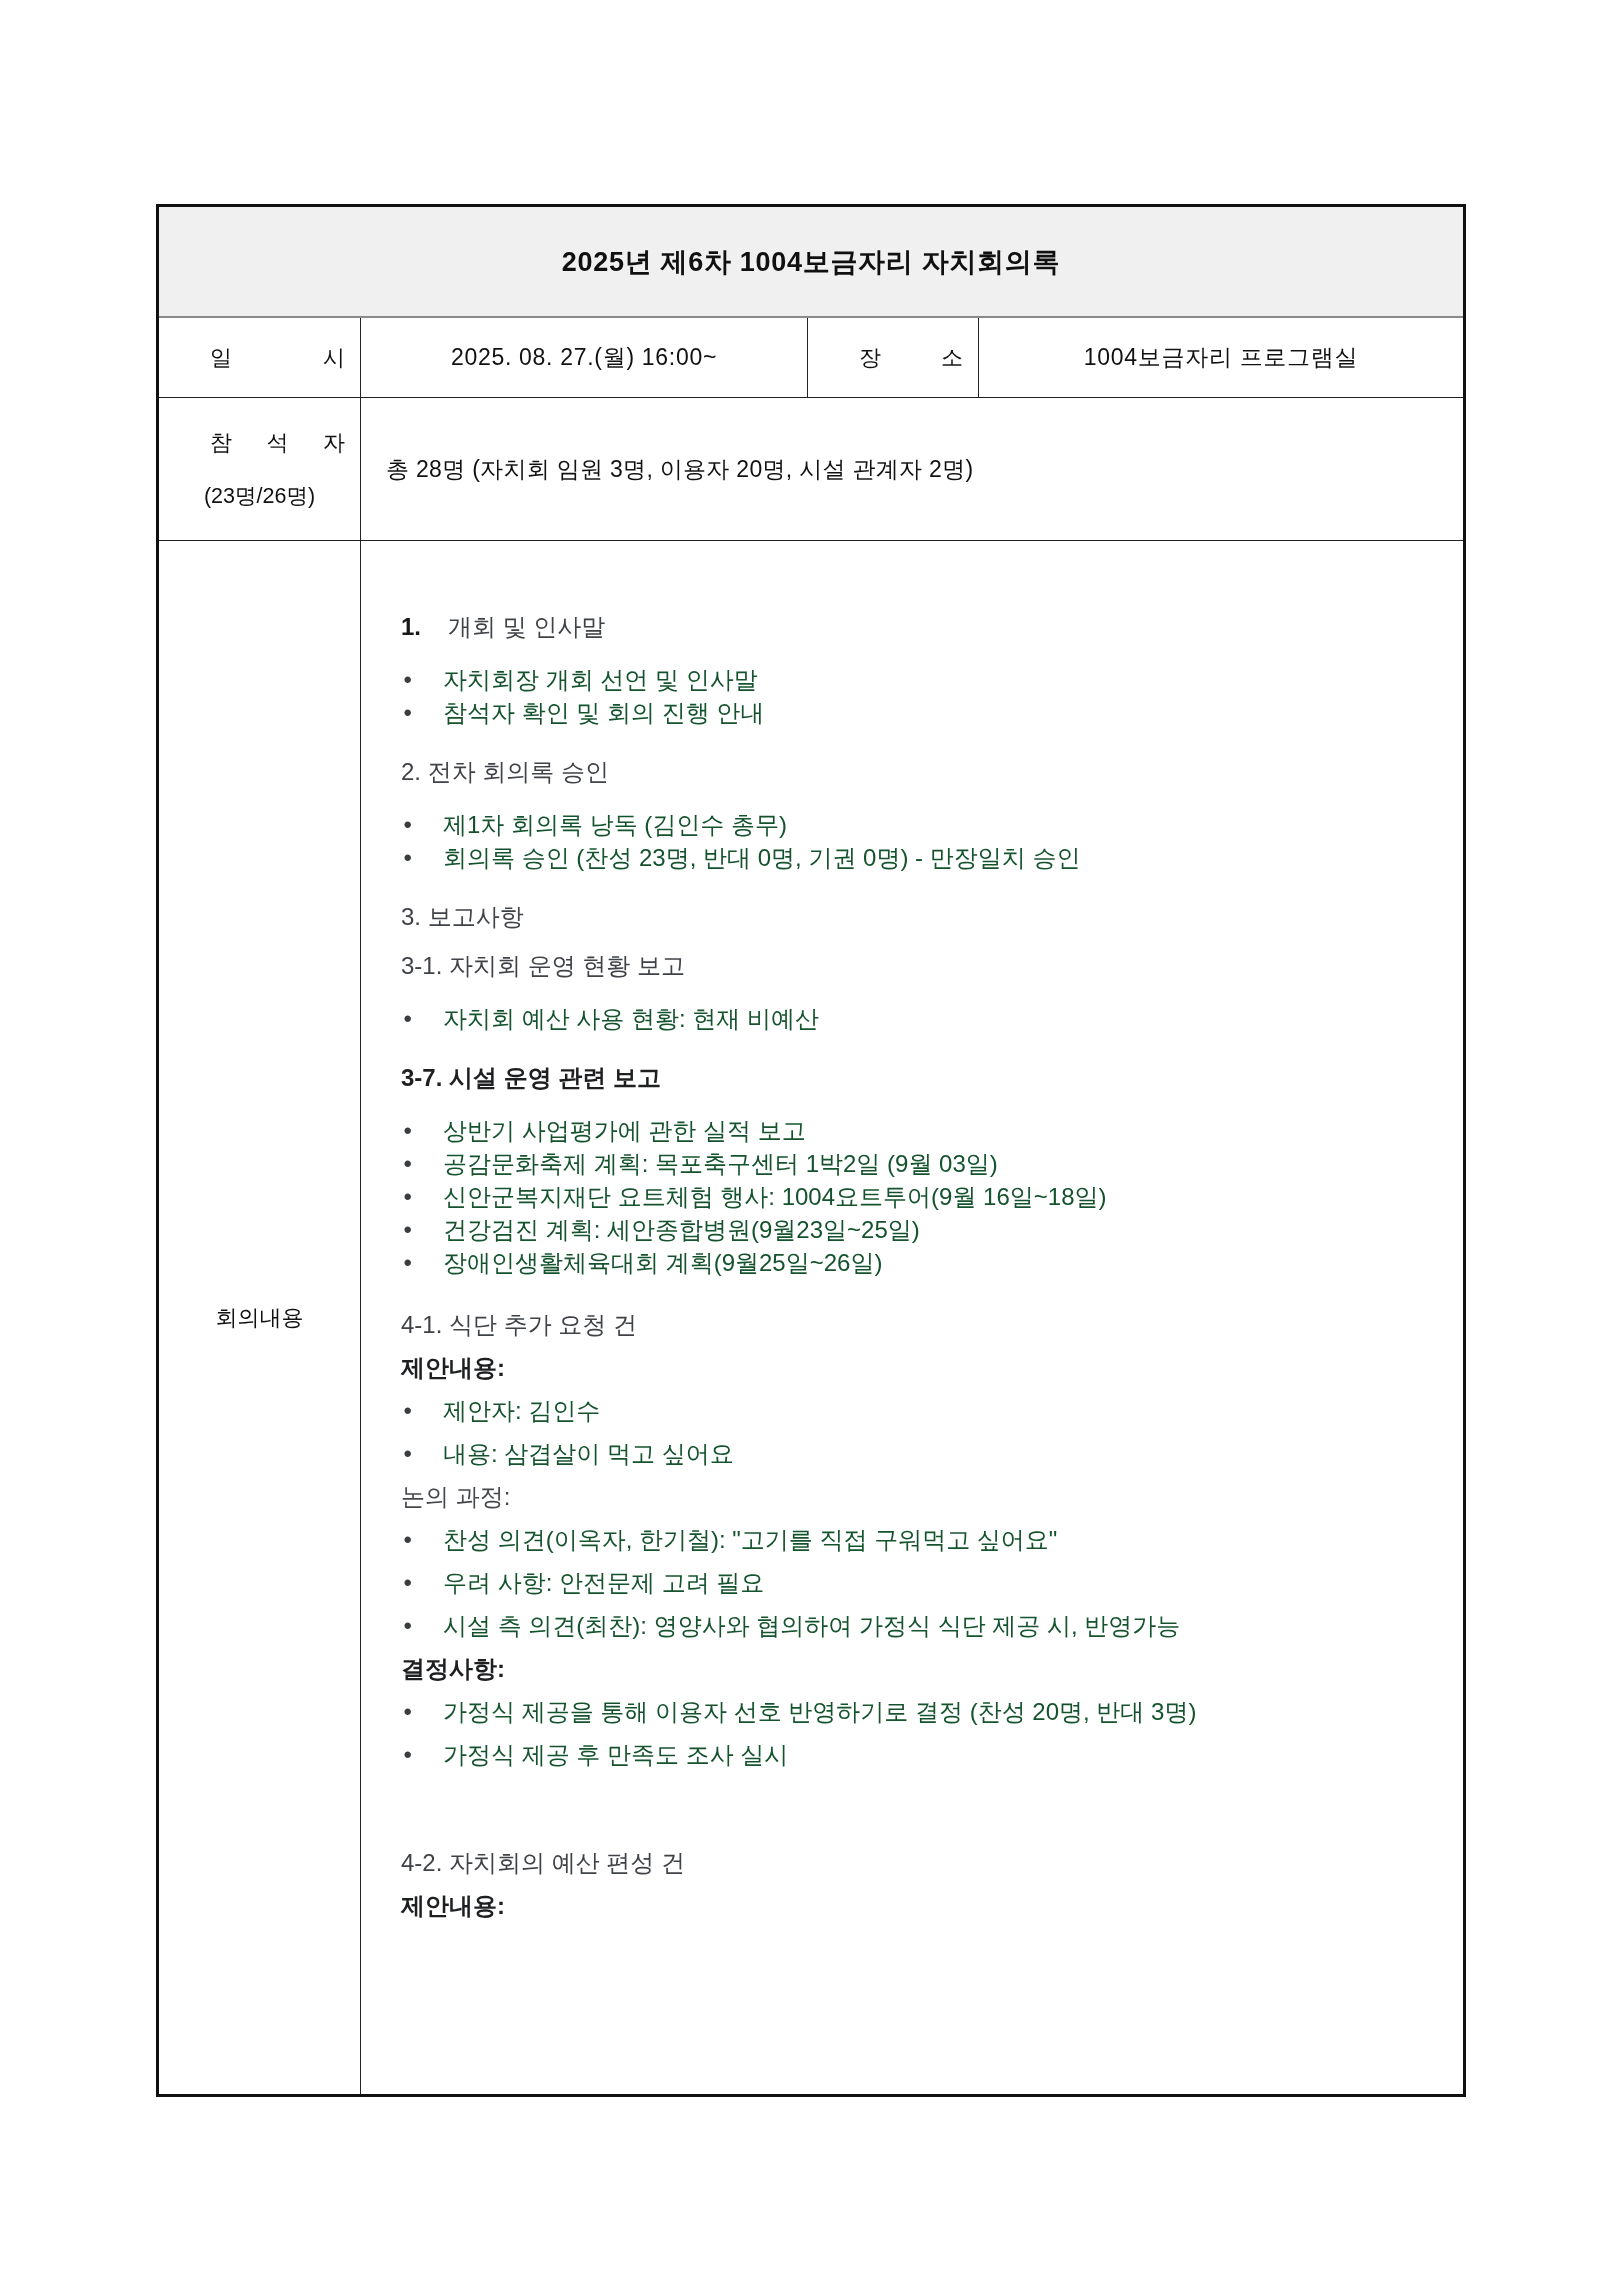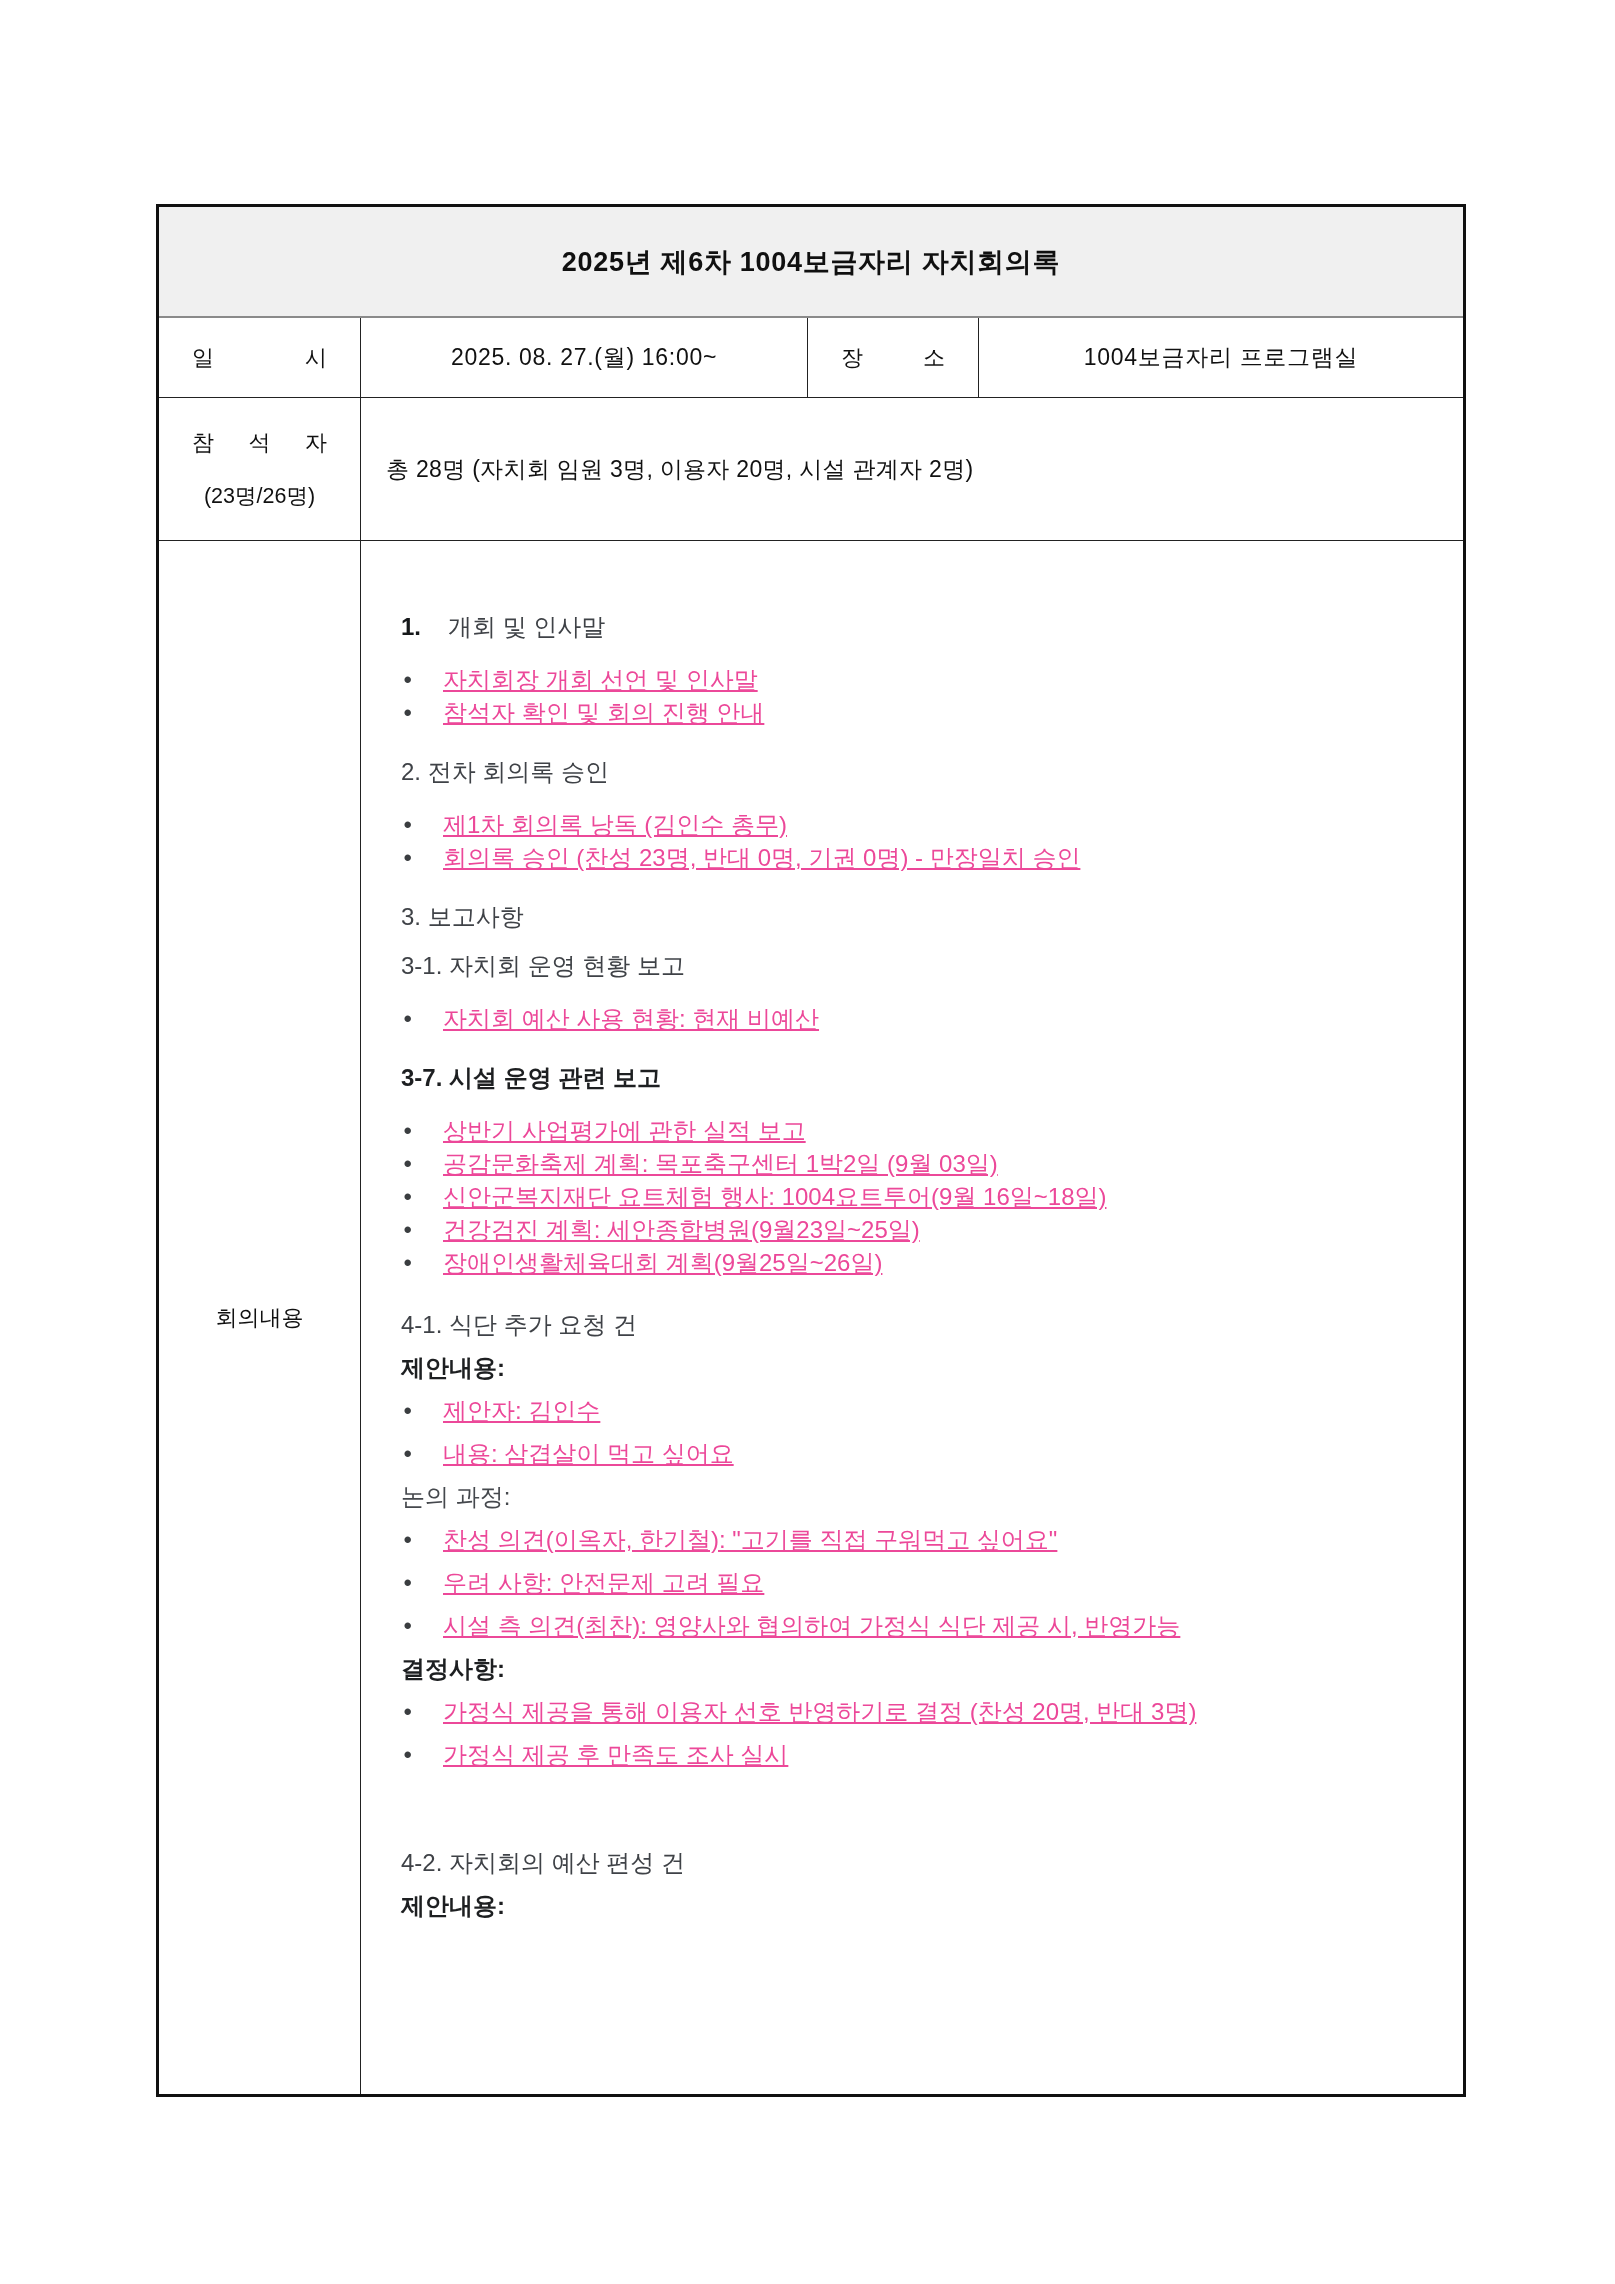--- a/index.html
+++ b/index.html
@@ -35,21 +35,21 @@
   .lab-cell {
     width:202px; flex:0 0 202px;
     border-right:1.3px solid #222;
     display:flex; flex-direction:column; justify-content:center;
     padding:0 33px;
     color:#111;
   }
   .spread {
     width:100%;
     font-size:22px; color:#111;
-    text-align:justify; text-align-last:justify;
+    text-align:justify; text-align-last:justify;margin-left:18px;
   }
   .sub-label {
     margin-top:23.5px;
     font-size:21.5px; color:#111; text-align:center; letter-spacing:0;
     white-space:nowrap;
   }
   .val-cell {
     display:flex; align-items:center; justify-content:center;
     font-size:23px; color:#111; letter-spacing:0.7px;
   }
@@ -69,22 +69,21 @@
     color:#45484d; font-size:24px;
   }
   .sec-h { line-height:31px; color:#3f4247; }
   .sec-h .sec-num { font-weight:700; color:#16181a; margin-right:27px; }
   .mt-sec { margin-top:27px; }
   .mt-sub { margin-top:18px; }
   .bold-h { font-weight:700; color:#1d1f21; }
   ul.blist { list-style:none; margin-top:21px; }
   ul.blist li {
     position:relative; padding-left:42px;
-    color:#ec4899;
-    text-decoration:underline;
+    color:#14532d;
   }
   ul.blist li::before {
     content:"\2022";
     position:absolute; left:2.6px; top:0;
     color:#3a3d40;
   }
   ul.tight li { line-height:33px; }
   .sec4 .line4 { line-height:43px; }
   ul.loose { margin-top:0; }
   ul.loose li { line-height:43px; }

